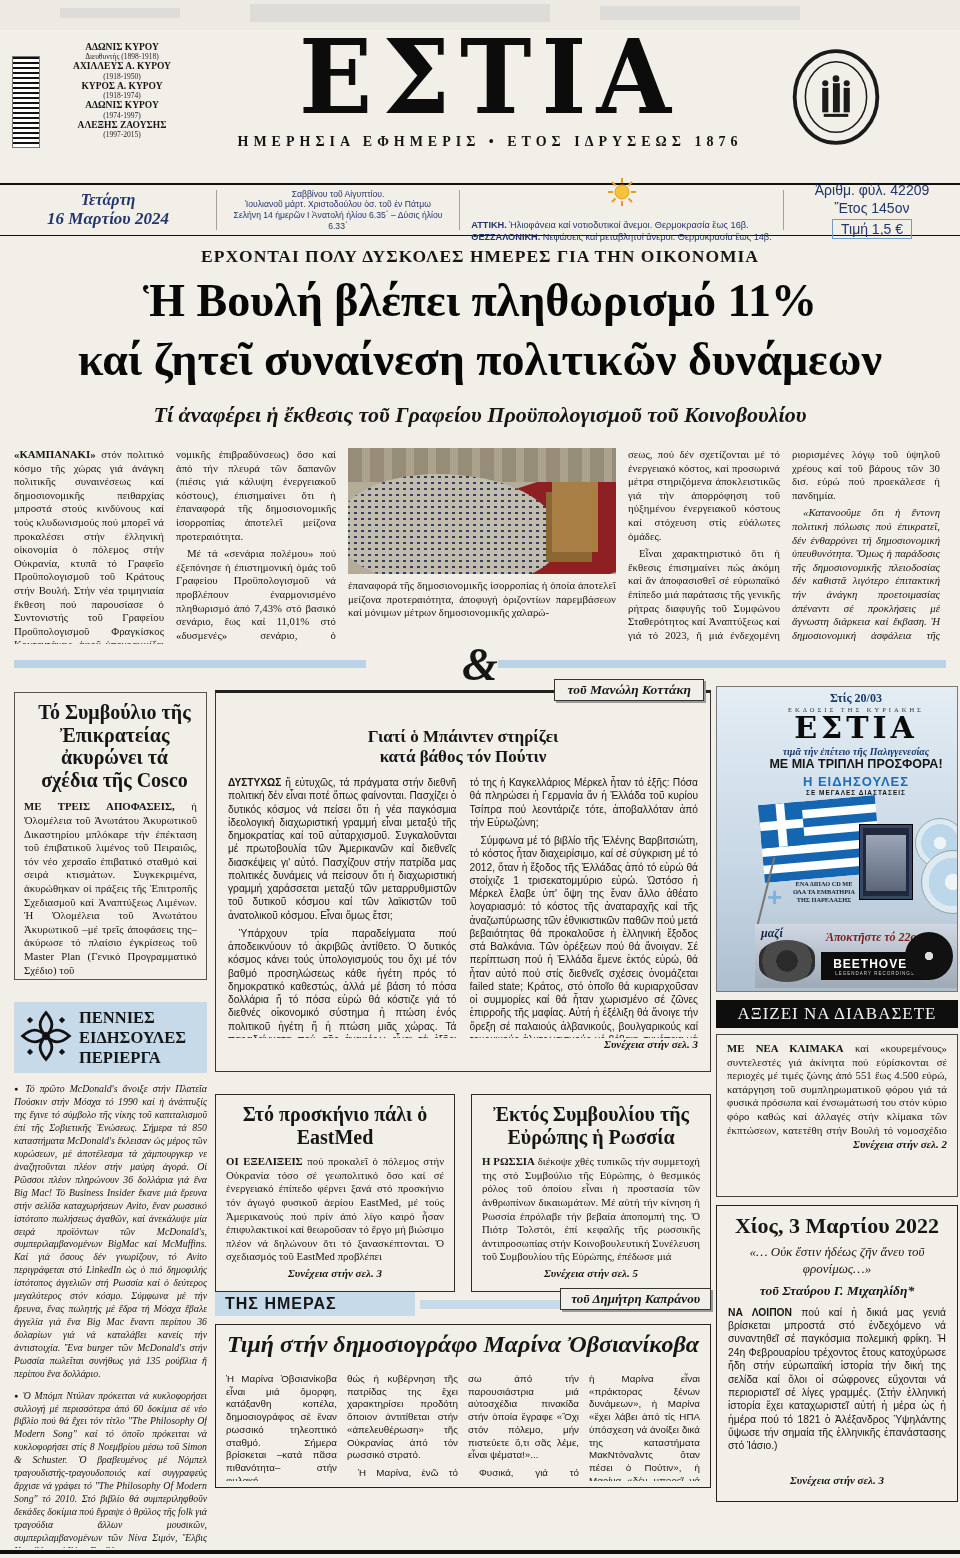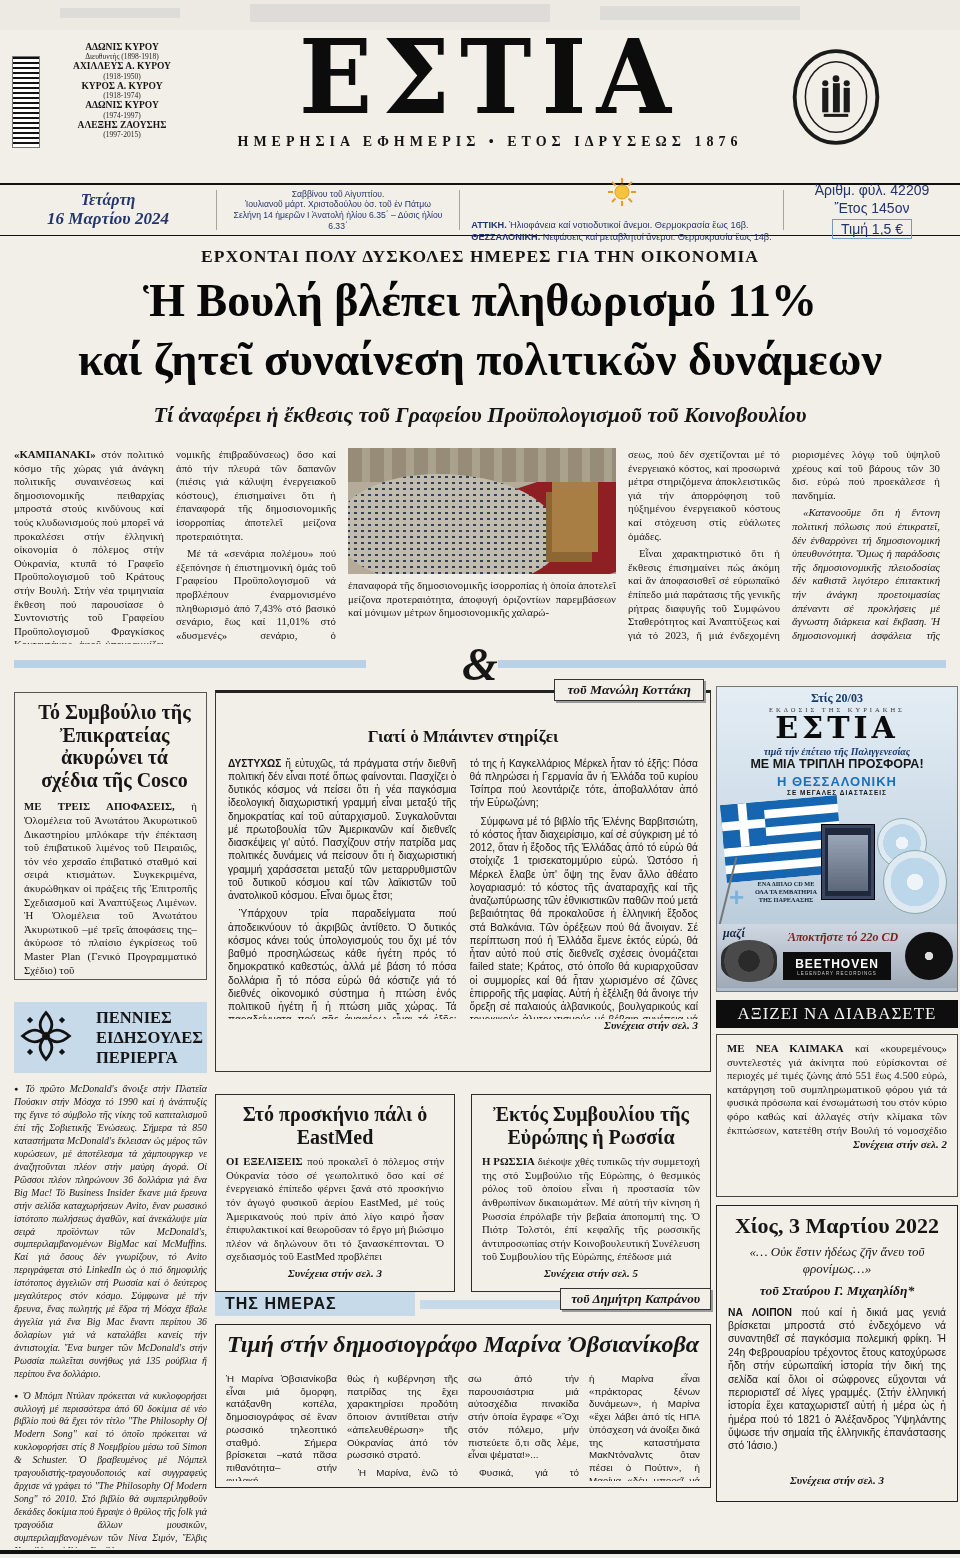--- a/index.html
+++ b/index.html
@@ -68,21 +68,21 @@
      box-shadow:2px 2px 0 #9a9a9a;padding:2px 12px;font-family:"Liberation Serif",serif;
      font-weight:bold;font-style:italic;font-size:13.5px;white-space:nowrap;}
   .kott .ktitle{margin-top:26px;font-family:"Liberation Serif",serif;font-weight:bold;font-size:17px;
      line-height:1.15;text-align:center;}
   .kcols{display:flex;gap:13px;margin-top:10px;height:262px;overflow:hidden;}
   .kcol{flex:1;}
   .body-sans{font-family:"Liberation Sans",sans-serif;font-size:10.2px;line-height:1.3;text-align:justify;overflow:hidden;}
   .body-sans p{margin:0 0 5px 0;} .body-sans p.ind{text-indent:11px;}
   
   .promo{left:716px;top:686px;width:242px;height:306px;border:1px solid #777;box-sizing:border-box;
-     background:linear-gradient(180deg,#e4edf4 0%,#c9d9e6 55%,#aebfd0 100%);overflow:hidden;text-align:center;}
+     background:linear-gradient(180deg,#e4edf4 0%,#c9d9e6 55%,#aebfd0 100%);overflow:hidden;text-align:center;padding-left:38px;}
   .promo-date{margin-top:4px;font-family:"Liberation Serif",serif;font-weight:bold;font-size:12px;color:#173a6b;}
   .promo-ed{font-family:"Liberation Serif",serif;font-size:6.5px;letter-spacing:3px;color:#333;}
   .promo-logo{font-family:"DejaVu Serif",serif;font-weight:bold;font-size:30px;letter-spacing:4px;line-height:1;color:#0b0b0b;}
   .promo-l1{font-family:"Liberation Serif",serif;font-style:italic;font-weight:bold;font-size:10px;color:#15386b;margin-top:3px;}
   .promo-l2{font-family:"Liberation Sans",sans-serif;font-weight:bold;font-size:12.5px;}
   .promo-off{font-family:"Liberation Sans",sans-serif;font-weight:bold;font-size:13px;color:#1d6fb5;margin-top:3px;letter-spacing:1px;}
   .promo-offsub{font-family:"Liberation Sans",sans-serif;font-weight:bold;font-size:6.5px;letter-spacing:1px;}
   .promo-vis{position:relative;height:128px;}
   .flagwrap{position:absolute;left:6px;top:4px;transform:rotate(-5deg);}
   .pole{position:absolute;left:10px;top:60px;width:2px;height:70px;background:#777;transform:rotate(14deg);}
@@ -103,21 +103,21 @@
   .cd22{position:absolute;left:66px;top:6px;width:120px;font-family:"Liberation Serif",serif;font-weight:bold;
      font-style:italic;font-size:12px;color:#7a1d1d;}
   .beet{position:absolute;left:66px;top:28px;width:108px;height:28px;background:#0d0d0d;color:#fff;
      display:flex;flex-direction:column;align-items:center;justify-content:center;}
   .beet .b1{font-family:"Liberation Sans",sans-serif;font-weight:bold;font-size:12px;letter-spacing:1px;}
   .beet .b2{font-size:4.5px;letter-spacing:1px;color:#cfcfcf;font-family:"Liberation Sans",sans-serif;}
   .vinyl{position:absolute;right:4px;top:8px;width:48px;height:48px;border-radius:50%;
      background:radial-gradient(circle,#ddd 0 12%,#111 13% 100%);}
   
   .pennies{left:14px;top:1002px;width:193px;height:546px;overflow:hidden;}
-  .pen-head{background:#c6daea;display:flex;align-items:center;gap:24px;padding:6px 6px;}
+  .pen-head{background:#c6daea;display:flex;align-items:center;gap:7px;padding:6px 6px;}
   .pen-head .ptxt{font-family:"Liberation Serif",serif;font-weight:bold;font-size:16.5px;line-height:1.2;}
   .pen-body{margin-top:10px;font-family:"Liberation Serif",serif;font-style:italic;font-size:9.8px;
      line-height:1.32;text-align:justify;}
   .pen-body p{margin:0 0 9px 0;position:relative;padding-left:0;}
   .pen-body p::before{content:"● ";font-size:7px;position:relative;top:-1px;}
   .midbox{width:240px;height:198px;padding:8px 10px;box-sizing:border-box;overflow:hidden;}
   .eastmed{left:215px;top:1094px;} .russia{left:471px;top:1094px;width:240px;}
   .midbox .btitle{font-size:20px;margin-bottom:7px;}
   .imeras-strip{left:215px;top:1292px;width:496px;height:26px;}
   .im-label{position:absolute;left:0;top:0;width:200px;height:24px;background:#c6daea;
@@ -275,20 +275,21 @@
       <p><span class="lede">ΜΕ ΤΡΕΙΣ ΑΠΟΦΑΣΕΙΣ,</span>
          <span>ἡ Ὁλομέλεια τοῦ Ἀνωτάτου Ἀκυρωτικοῦ Δικαστηρίου μπλόκαρε τήν ἐπέκταση τοῦ ἐπιβατικοῦ λιμένος τοῦ Πειραιῶς, τόν νέο χερσαῖο ἐπιβατικό σταθμό καί σειρά κτισμάτων. Συγκεκριμένα, ἀκυρώθηκαν οἱ πράξεις τῆς Ἐπιτροπῆς Σχεδιασμοῦ καί Ἀναπτύξεως Λιμένων. Ἡ Ὁλομέλεια τοῦ Ἀνωτάτου Ἀκυρωτικοῦ –μέ τρεῖς ἀποφάσεις της– ἀκύρωσε τό πλαίσιο ἐγκρίσεως τοῦ Master Plan (Γενικό Προγραμματικό Σχέδιο) τοῦ</span></p>
     </div>
 
   </div>
 
   <div class="abs kott">
     <div class="byline-box">τοῦ Μανώλη Κοττάκη</div>
     <div class="ktitle">
       <div>Γιατί ὁ Μπάιντεν στηρίζει</div>
+      <div>κατά βάθος τόν Πούτιν</div>
     </div>
     <div class="kcols">
       <div class="kcol body-sans">
         <p><span class="lede">ΔΥΣΤΥΧΩΣ</span>
            <span>ἤ εὐτυχῶς, τά πράγματα στήν διεθνῆ πολιτική δέν εἶναι ποτέ ὅπως φαίνονται. Πασχίζει ὁ δυτικός κόσμος νά πείσει ὅτι ἡ νέα παγκόσμια ἰδεολογική διαχωριστική γραμμή εἶναι μεταξύ τῆς δημοκρατίας καί τοῦ αὐταρχισμοῦ. Συγκαλοῦνται μέ πρωτοβουλία τῶν Ἀμερικανῶν καί διεθνεῖς διασκέψεις γι' αὐτό. Πασχίζουν στήν πατρίδα μας πολιτικές δυνάμεις νά πείσουν ὅτι ἡ διαχωριστική γραμμή χαράσσεται μεταξύ τῶν μεταρρυθμιστῶν τοῦ δυτικοῦ κόσμου καί τῶν λαϊκιστῶν τοῦ ἀνατολικοῦ κόσμου. Εἶναι ὅμως ἔτσι;</span></p>
         <p class="ind">Ὑπάρχουν τρία παραδείγματα πού ἀποδεικνύουν τό ἀκριβῶς ἀντίθετο. Ὁ δυτικός κόσμος κάνει τούς ὑπολογισμούς του ὄχι μέ τόν βαθμό προσηλώσεως κάθε ἡγέτη πρός τό δημοκρατικό καθεστώς, ἀλλά μέ βάση τό πόσα δολλάρια ἤ τό πόσα εὐρώ θά κόστιζε γιά τό διεθνές οἰκονομικό σύστημα ἡ πτώση ἑνός πολιτικοῦ ἡγέτη ἤ ἡ πτώση μιᾶς χώρας. Τά παραδείγματα πού σᾶς ἀναφέρω εἶναι τά ἑξῆς: Τσίπρας, Ἐρντογάν, Πούτιν. Βεβαίως ὁ ἀρχηγός τῆς ἑλληνικῆς ἀξιωματικῆς Ἀντιπολίτευσης δέν μπορεῖ νά καταταχθεῖ στήν ἴδια μοῖρα μέ τούς δύο ἡγέτες τῆς Τουρκίας καί τῆς Ρωσσίας, ὡστόσο ὅταν τό καλοκαίρι τοῦ 2015 ἔφτασε νά προκηρύξει τό περίφημο δημοψήφισμα, τό ἐρώτημα πού ἔθεσε στόν ἑαυ-</p>
       </div>
       <div class="kcol body-sans">
         <p>τό της ἡ Καγκελλάριος Μέρκελ ἦταν τό ἑξῆς: Πόσα θά πληρώσει ἡ Γερμανία ἄν ἡ Ἑλλάδα τοῦ κυρίου Τσίπρα πού λεοντάριζε τότε, ἀποβαλλόταν ἀπό τήν Εὐρωζώνη;</p>
         <p class="ind">Σύμφωνα μέ τό βιβλίο τῆς Ἑλένης Βαρβιτσιώτη, τό κόστος ἦταν διαχειρίσιμο, καί σέ σύγκριση μέ τό 2012, ὅταν ἡ ἔξοδος τῆς Ἑλλάδας ἀπό τό εὐρώ θά στοίχιζε 1 τρισεκατομμύριο εὐρώ. Ὡστόσο ἡ Μέρκελ ἔλαβε ὑπ' ὄψη της ἕναν ἄλλο ἀθέατο λογαριασμό: τό κόστος τῆς ἀναταραχῆς καί τῆς ἀναζωπύρωσης τῶν ἐθνικιστικῶν παθῶν πού μετά βεβαιότητας θά προκαλοῦσε ἡ ἑλληνική ἔξοδος στά Βαλκάνια. Τῶν ὀρέξεων πού θά ἄνοιγαν. Σέ περίπτωση πού ἡ Ἑλλάδα ἔμενε ἐκτός εὐρώ, θά ἦταν αὐτό πού στίς διεθνεῖς σχέσεις ὀνομάζεται failed state; Κράτος, στό ὁποῖο θά κυριαρχοῦσαν οἱ συμμορίες καί θά ἦταν χωρισμένο σέ ζῶνες ἐπιρροῆς τῆς μαφίας. Αὐτή ἡ ἐξέλιξη θά ἄνοιγε τήν ὄρεξη σέ παλαιούς ἀλβανικούς, βουλγαρικούς καί τουρκικούς ἀλυτρωτισμούς μέ βέβαιη συνέπεια νά ἀνάψει ξανά τό φιτίλι στήν πυριτιδαποθήκη τῆς Εὐρώπης.</p>
@@ -297,21 +298,21 @@
     </div>
     <div class="cont">Συνέχεια στήν σελ. 3</div>
   </div>
 
   <div class="abs promo">
     <div class="promo-date">Στίς 20/03</div>
     <div class="promo-ed">ΕΚΔΟΣΙΣ ΤΗΣ ΚΥΡΙΑΚΗΣ</div>
     <div class="promo-logo">ΕΣΤΙΑ</div>
     <div class="promo-l1">τιμᾶ τήν ἐπέτειο τῆς Παλιγγενεσίας</div>
     <div class="promo-l2">ΜΕ ΜΙΑ ΤΡΙΠΛΗ ΠΡΟΣΦΟΡΑ!</div>
-    <div class="promo-off">Η ΘΕΣΣΑΛΟΝΙΚΗ</div>
+    <div class="promo-off">Η ΕΙΔΗΣΟΥΛΕΣ</div>
     <div class="promo-offsub">ΣΕ ΜΕΓΑΛΕΣ ΔΙΑΣΤΑΣΕΙΣ</div>
     <div class="promo-vis">
       <div class="flagwrap">
         <svg viewBox="0 0 27 18" width="118" height="78">
           <rect width="27" height="18" fill="#ffffff"></rect>
           <g fill="#1565b0">
             <rect y="0" width="27" height="2"></rect>
               <rect y="4" width="27" height="2"></rect>
             <rect y="8" width="27" height="2"></rect>
               <rect y="12" width="27" height="2"></rect>

